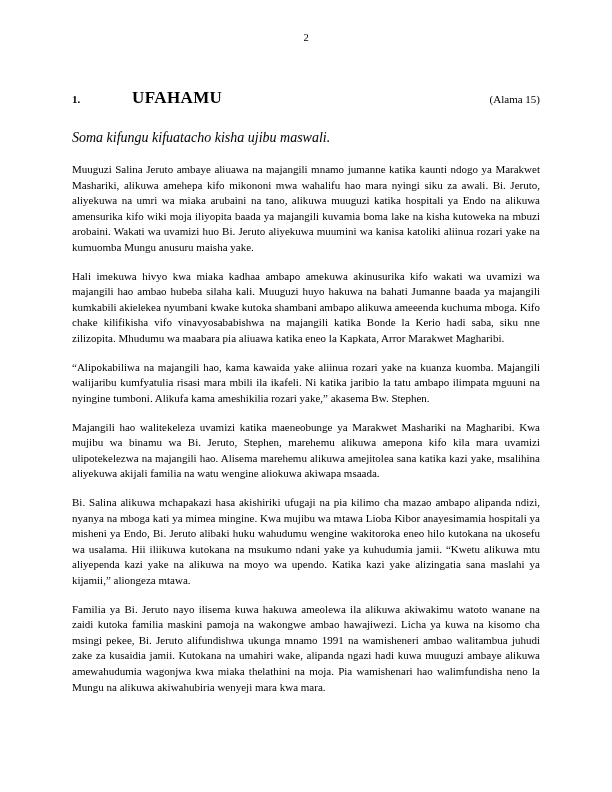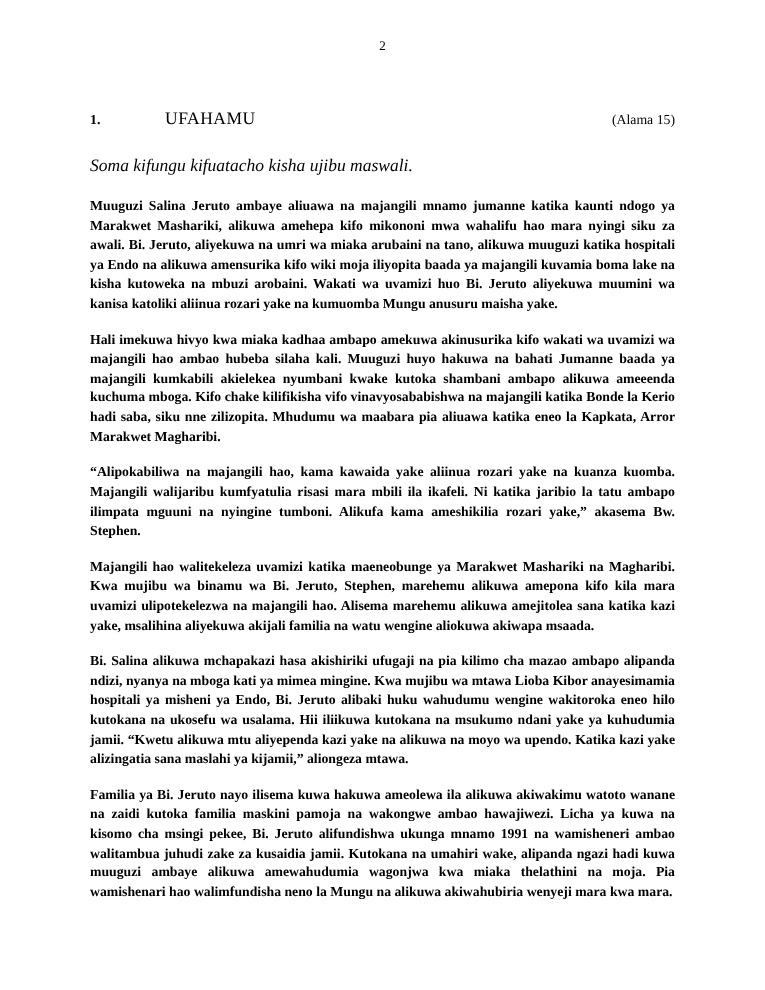--- a/index.html
+++ b/index.html
@@ -43,41 +43,40 @@
     width: 100%;
     margin-bottom: 22px;
   }
   .q-num {
     width: 60px;
     font-weight: bold;
     font-size: 11px;
   }
   .q-title {
     flex: 1;
-    font-weight: normal;
-    font-size: 14px;
+    font-weight: bold;
+    font-size: 17px;
     letter-spacing: 0.4px;
   }
   .q-marks {
     font-size: 11px;
     text-align: right;
     white-space: nowrap;
     font-family: Liberation Serif, serif;
   }
   .instruction {
     font-style: italic;
     font-size: 14px;
     margin-bottom: 16px;
   }
   p.para {
     font-size: 11px;
     line-height: 1.42;
     text-align: justify;
     margin: 0 0 13px 0;
-    font-weight: bold;
   }
   p.para:last-child {
     margin-bottom: 10px;
   }
 </style>
 </head>
 <body>
 
 <div class="page">
 

